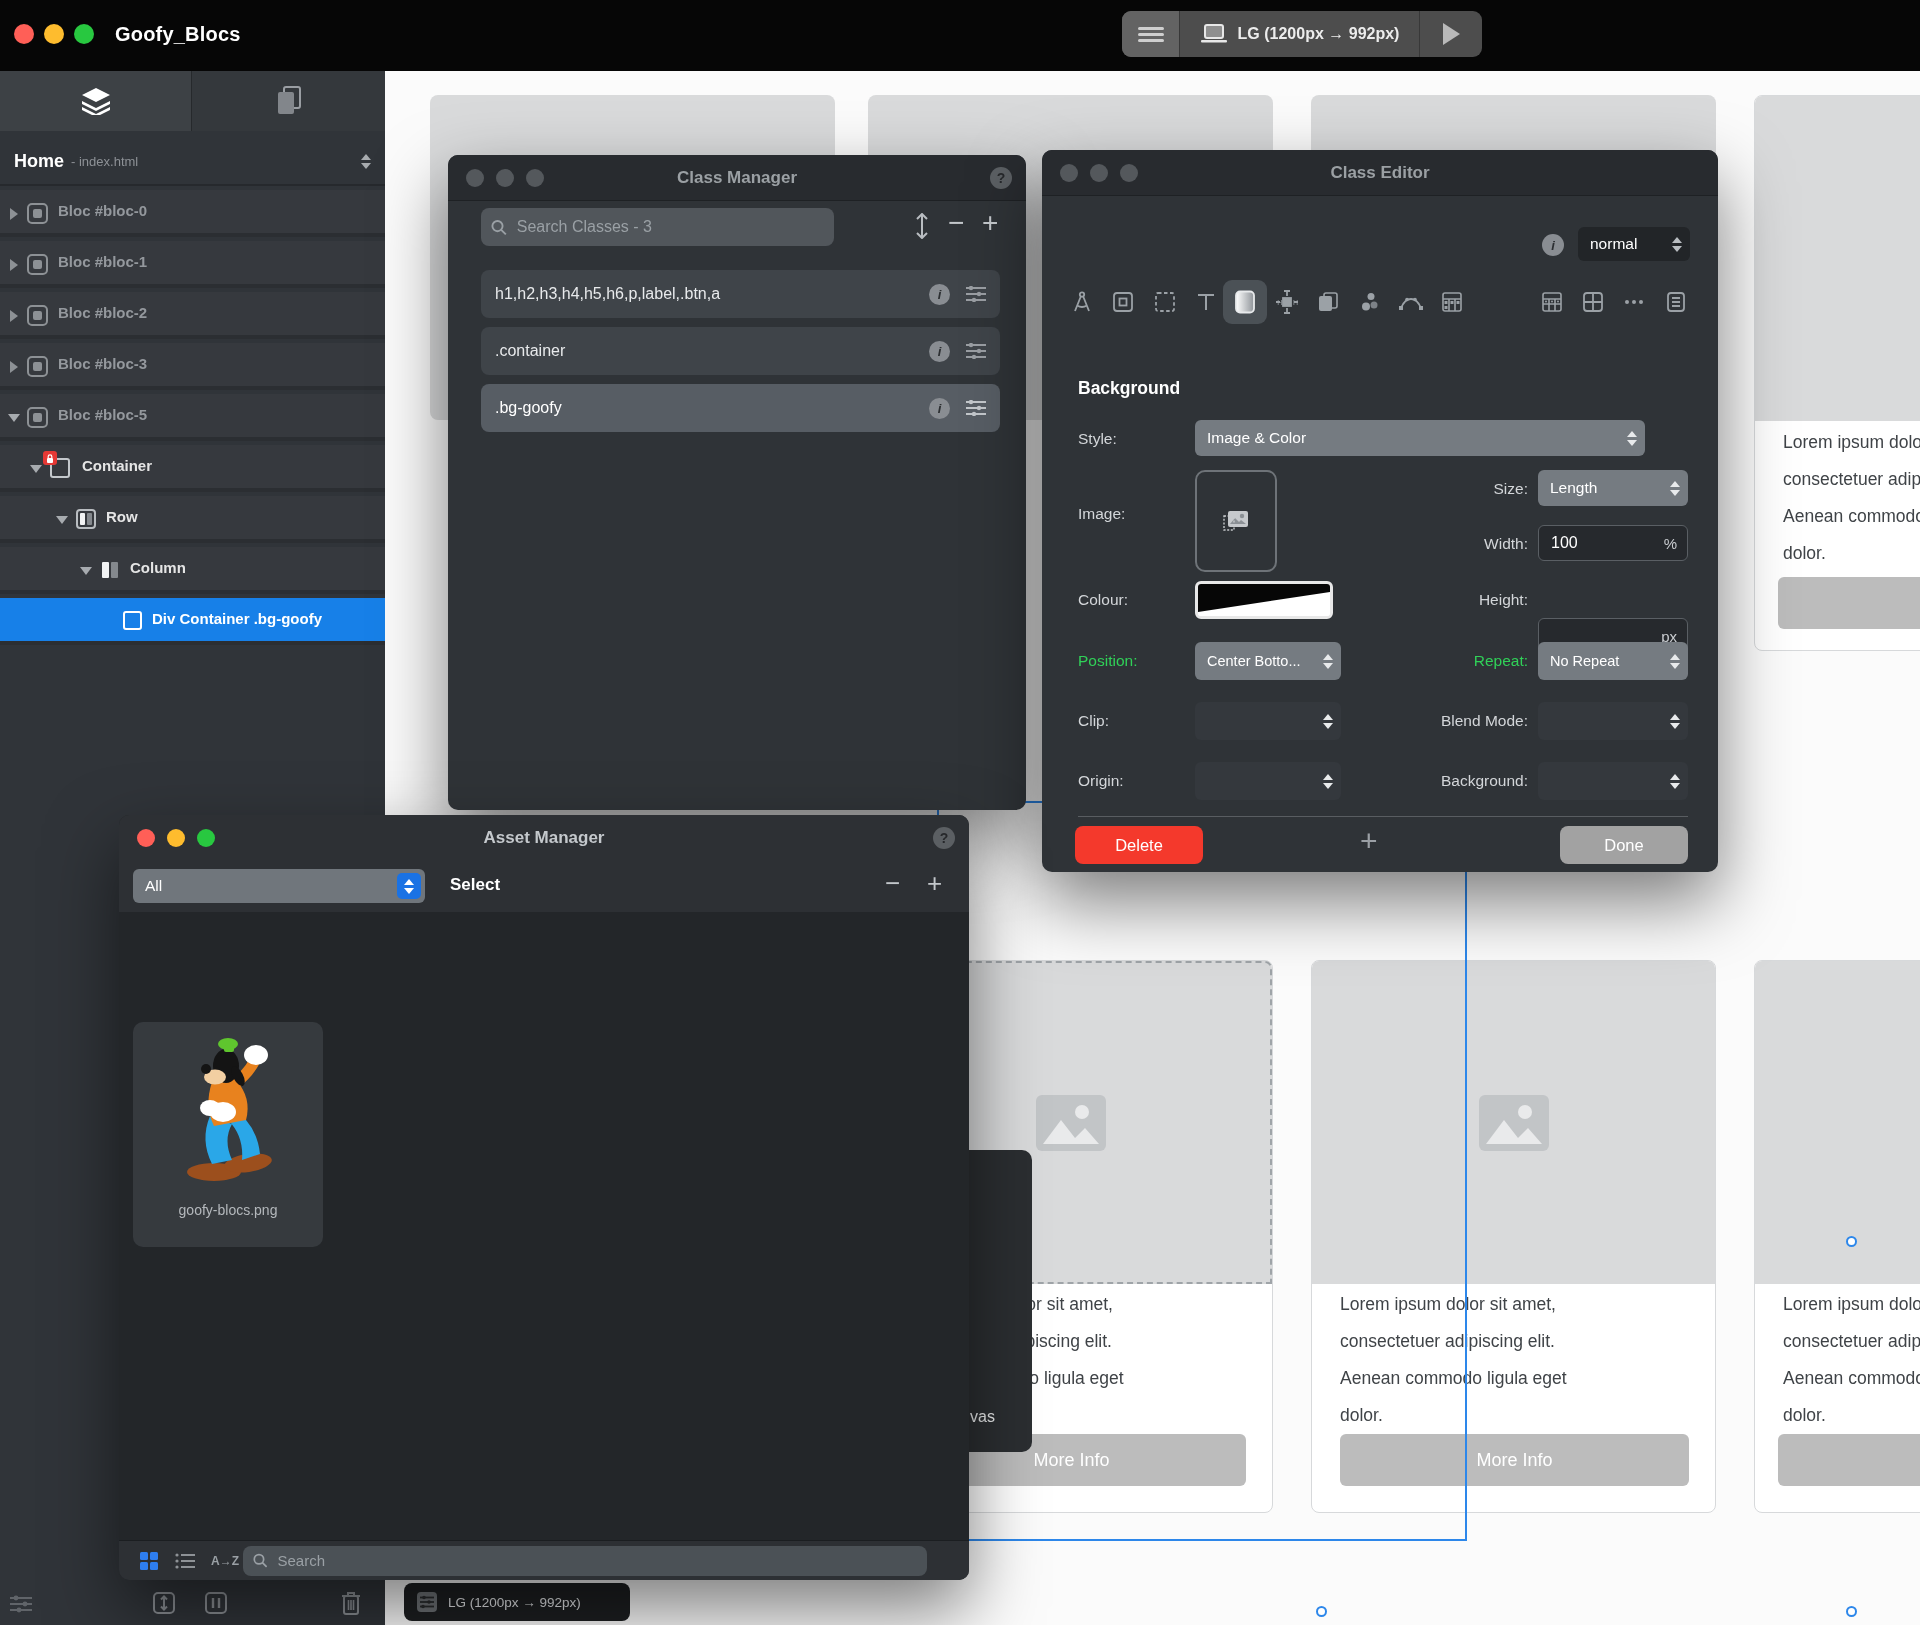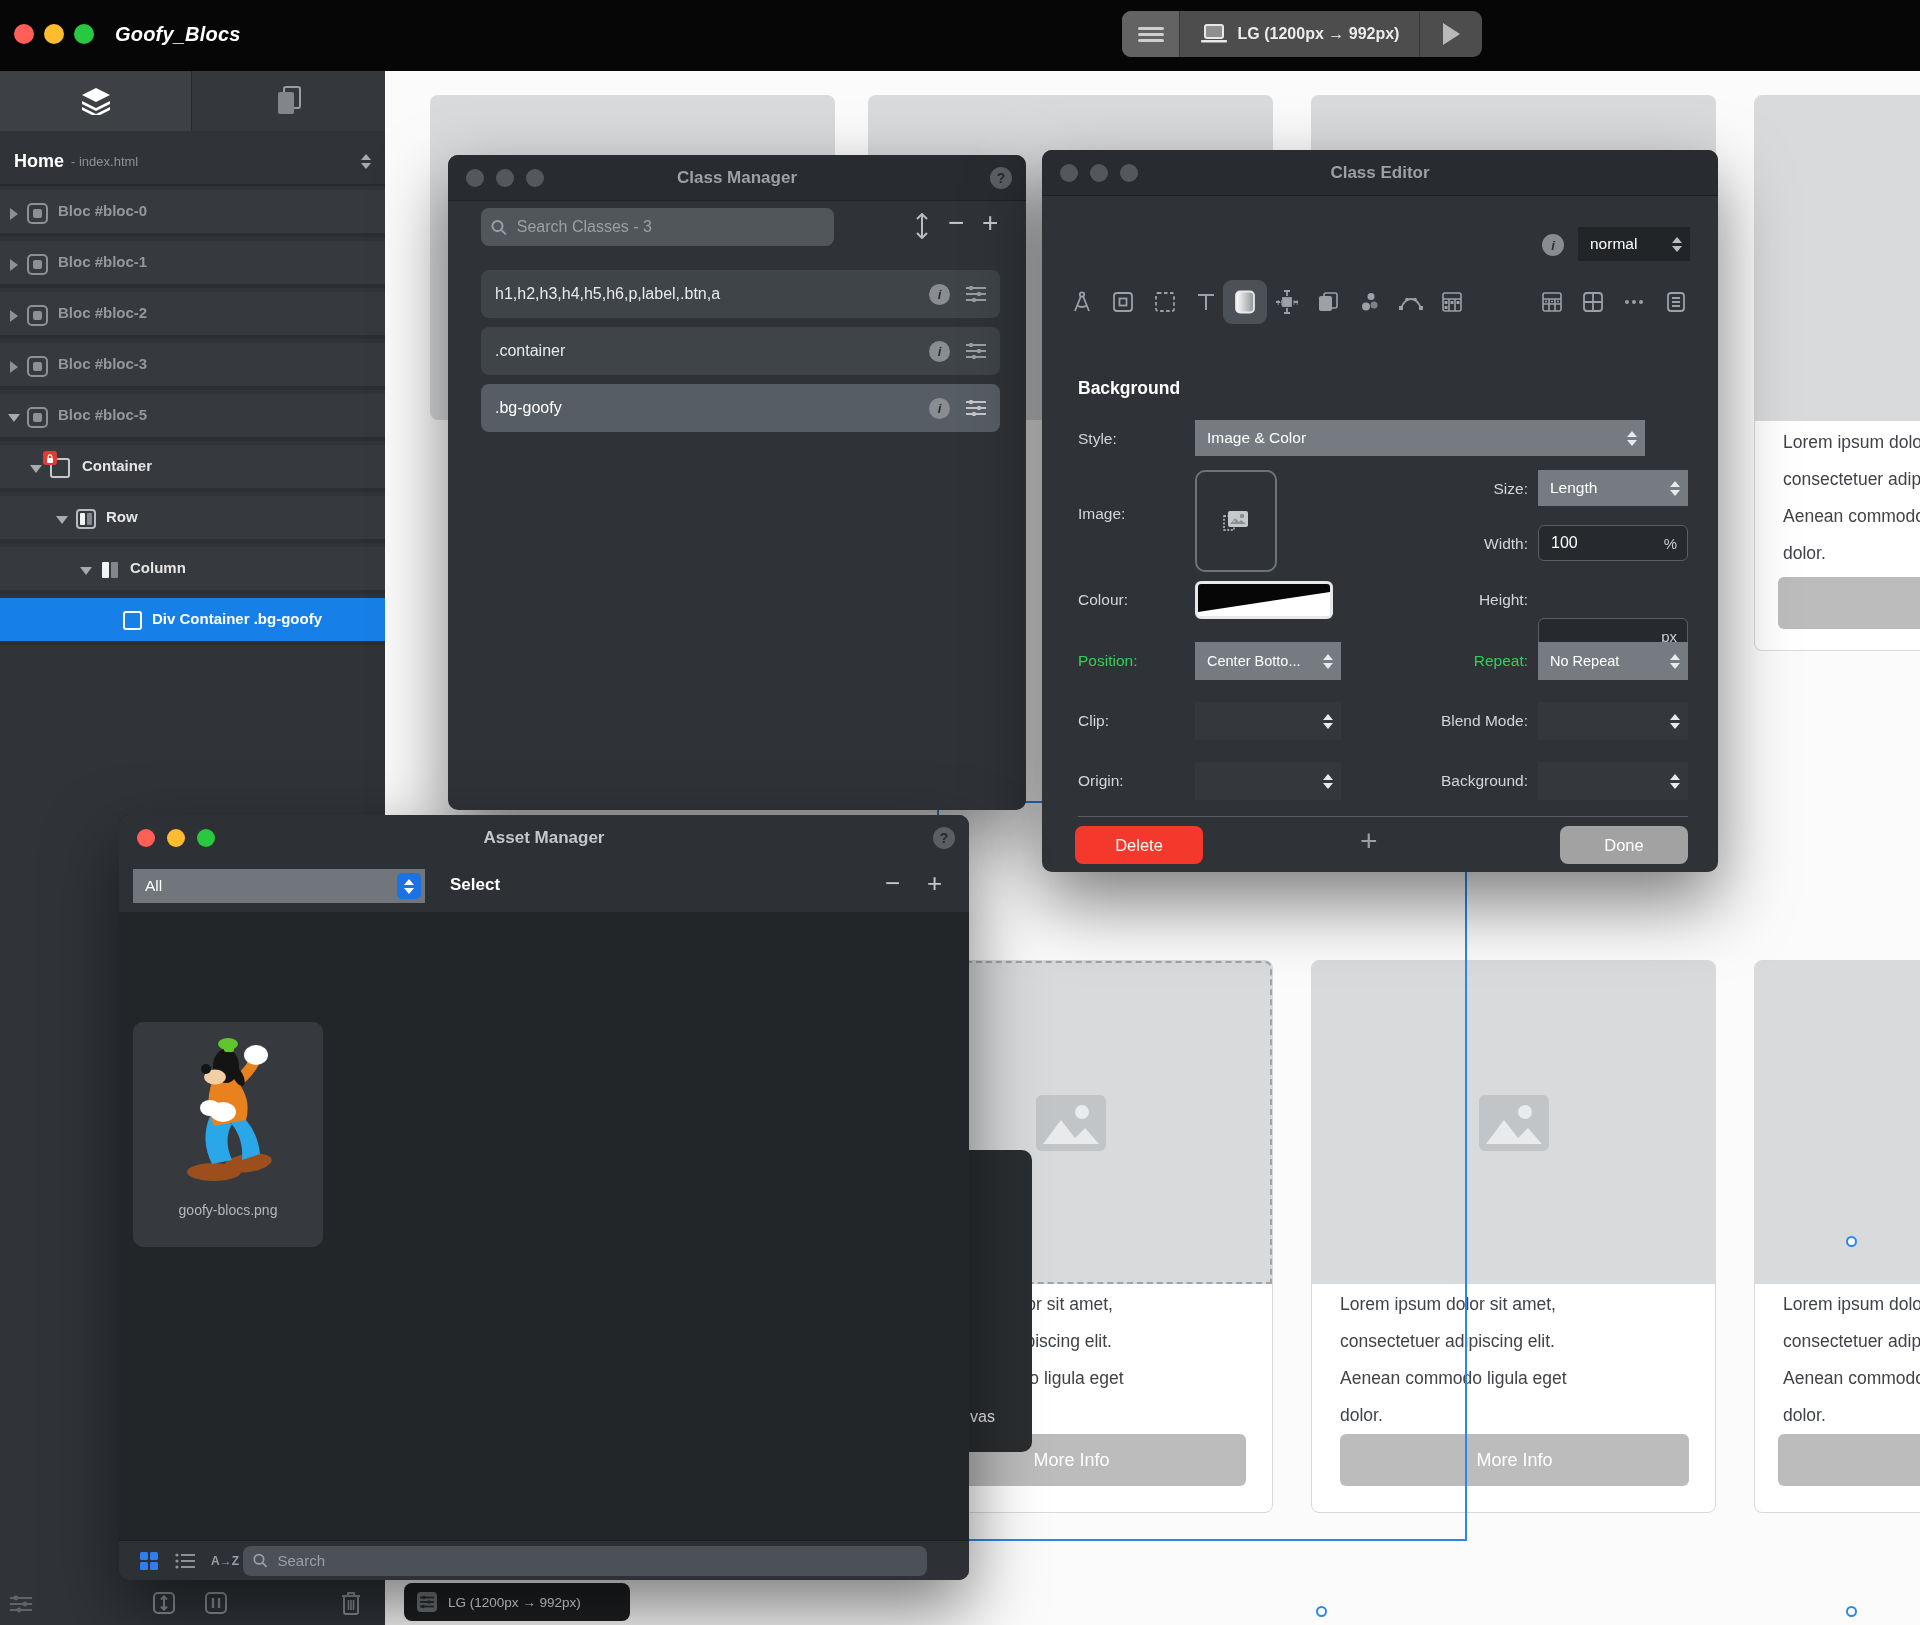--- a/index.html
+++ b/index.html
@@ -2,21 +2,21 @@
 <html><head>
 <meta charset="utf-8">
 <style>
   html,body{margin:0;padding:0;background:#000;}
   *{box-sizing:border-box;font-family:"Liberation Sans",sans-serif;}
   #stage{position:relative;width:1920px;height:1625px;overflow:hidden;background:#f4f4f5;}
   .abs{position:absolute;}
   
   #topbar{left:0;top:0;width:1920px;height:71px;background:#060606;z-index:50;}
   .dot{width:20px;height:20px;border-radius:50%;display:inline-block;}
-  .appTitle{color:#fff;font-size:20px;font-weight:bold;letter-spacing:.2px;font-style:italic;}
+  .appTitle{color:#fff;font-size:20px;font-weight:bold;letter-spacing:.2px;}
   #devGroup{left:1122px;top:11px;width:360px;height:46px;background:#4d4d4d;border-radius:9px;display:flex;align-items:center;z-index:51;}
   #hambSeg{width:58px;height:100%;background:#636363;border-radius:9px 0 0 9px;display:flex;align-items:center;justify-content:center;border-right:1px solid #383838;}
   .hline{width:26px;height:3px;background:#cfcfcf;border-radius:2px;margin:3px 0;}
   #devSeg{flex:1;display:flex;align-items:center;justify-content:center;gap:10px;border-right:1px solid #383838;height:100%;}
   .devText{color:#ececec;font-size:16px;font-weight:bold;}
   #playSeg{width:62px;height:100%;display:flex;align-items:center;justify-content:center;}
   #playTri{width:0;height:0;border-top:11px solid transparent;border-bottom:11px solid transparent;border-left:17px solid #b9b9b9;}
   
   #sidebar{left:0;top:71px;width:385px;height:1554px;background:#303439;z-index:5;}
   .sideTab{top:0;height:60px;display:flex;align-items:center;justify-content:center;}
@@ -59,21 +59,21 @@
   .searchField input{background:transparent;border:none;outline:none;color:#e8eaec;font-size:16px;width:100%;}
   .searchField input::placeholder{color:#9aa0a5;}
   .classRow{position:absolute;left:33px;width:519px;height:48px;background:#3f4449;border-radius:8px;display:flex;align-items:center;padding:0 14px;color:#e8eaec;font-size:16px;}
   .classRow.sel{background:#575d64;color:#fff;}
   .rowIcons{margin-left:auto;display:flex;align-items:center;gap:16px;}
   .infoCirc{width:21px;height:21px;border-radius:50%;background:#898d92;color:#2c2f32;font-size:13px;font-weight:bold;display:flex;align-items:center;justify-content:center;font-style:italic;}
   .glyphBtn{color:#c3c7cb;font-size:24px;font-weight:400;line-height:20px;}
   
   .field{position:absolute;background:#26292d;border:1.5px solid #5a5f64;border-radius:6px;display:flex;align-items:center;padding:0 10px;}
   .field input{background:transparent;border:none;outline:none;color:#fff;font-size:16px;width:100%;}
-  .dd{position:absolute;background:#757b81;border-radius:0;display:flex;align-items:center;padding:0 8px 0 12px;color:#fff;font-size:15.5px;}
+  .dd{position:absolute;background:#757b81;border-radius:6px;display:flex;align-items:center;padding:0 8px 0 12px;color:#fff;font-size:15.5px;}
   .dd.dark{background:#34383d;}
   .stp{margin-left:auto;display:flex;flex-direction:column;align-items:center;gap:3px;}
   .stp .u{width:0;height:0;border-left:5px solid transparent;border-right:5px solid transparent;border-bottom:6px solid #e8eaec;}
   .stp .d{width:0;height:0;border-left:5px solid transparent;border-right:5px solid transparent;border-top:6px solid #e8eaec;}
   .lbl{position:absolute;color:#d3d6d9;font-size:15.5px;}
   .lbl.r{text-align:right;width:120px;}
   .lbl.green{color:#30d158;}
   .toolIco{position:absolute;top:0;width:44px;height:44px;display:flex;align-items:center;justify-content:center;}
   .toolIco.active{background:#4b5156;border-radius:9px;}
   .unitTxt{margin-left:auto;color:#c9ccd0;font-size:15px;}

